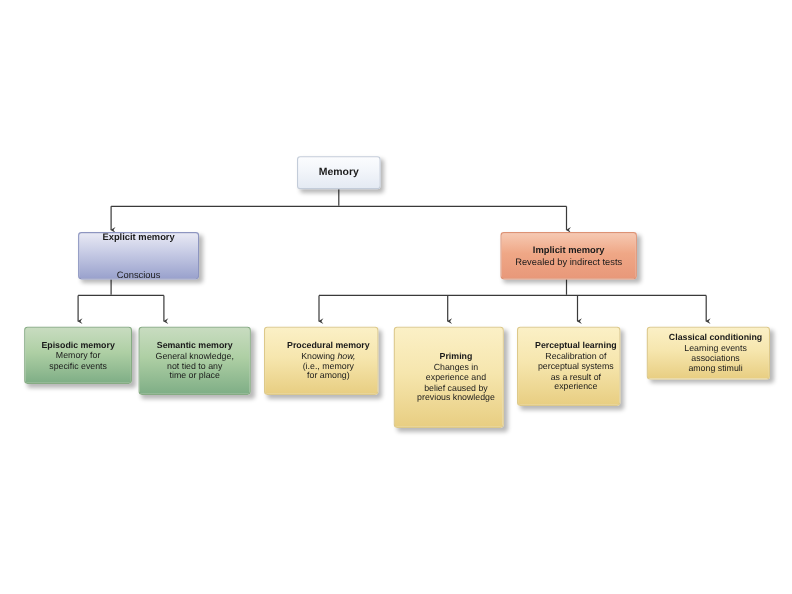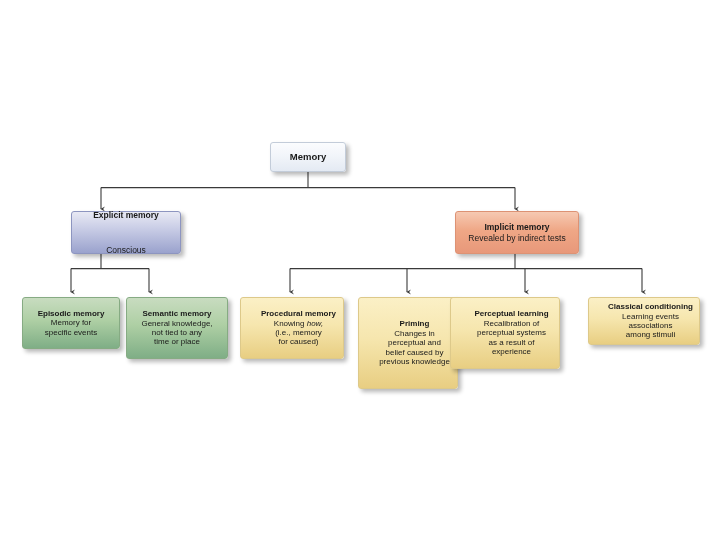--- a/index.html
+++ b/index.html
@@ -156,32 +156,32 @@
     <span class="title">Semantic memory</span>
     <span class="line">General knowledge,</span>
     <span class="line">not tied to any</span>
     <span class="line">time or place</span>
   </div>
 
   <div class="node node-yellow" style="left:240px; top:297px; width:104px; height:62px;">
     <span class="title">Procedural memory</span>
     <span class="line">Knowing <span class="it">how,</span></span>
     <span class="line">(i.e., memory</span>
-    <span class="line">for caused)</span>
+    <span class="line">for among)</span>
   </div>
 
   <div class="node node-yellow" style="left:358px; top:297px; width:100px; height:92px;">
     <span class="title">Priming</span>
     <span class="line">Changes in</span>
-    <span class="line">perceptual and</span>
+    <span class="line">experience and</span>
     <span class="line">belief caused by</span>
     <span class="line">previous knowledge</span>
   </div>
 
-  <div class="node node-yellow" style="left:450px; top:297px; width:110px; height:72px;">
+  <div class="node node-yellow" style="left:470px; top:297px; width:94px; height:72px;">
     <span class="title">Perceptual learning</span>
     <span class="line">Recalibration of</span>
     <span class="line">perceptual systems</span>
     <span class="line">as a result of</span>
     <span class="line">experience</span>
   </div>
 
   <div class="node node-yellow" style="left:588px; top:297px; width:112px; height:48px;">
     <span class="title">Classical conditioning</span>
     <span class="line">Learning events</span>

